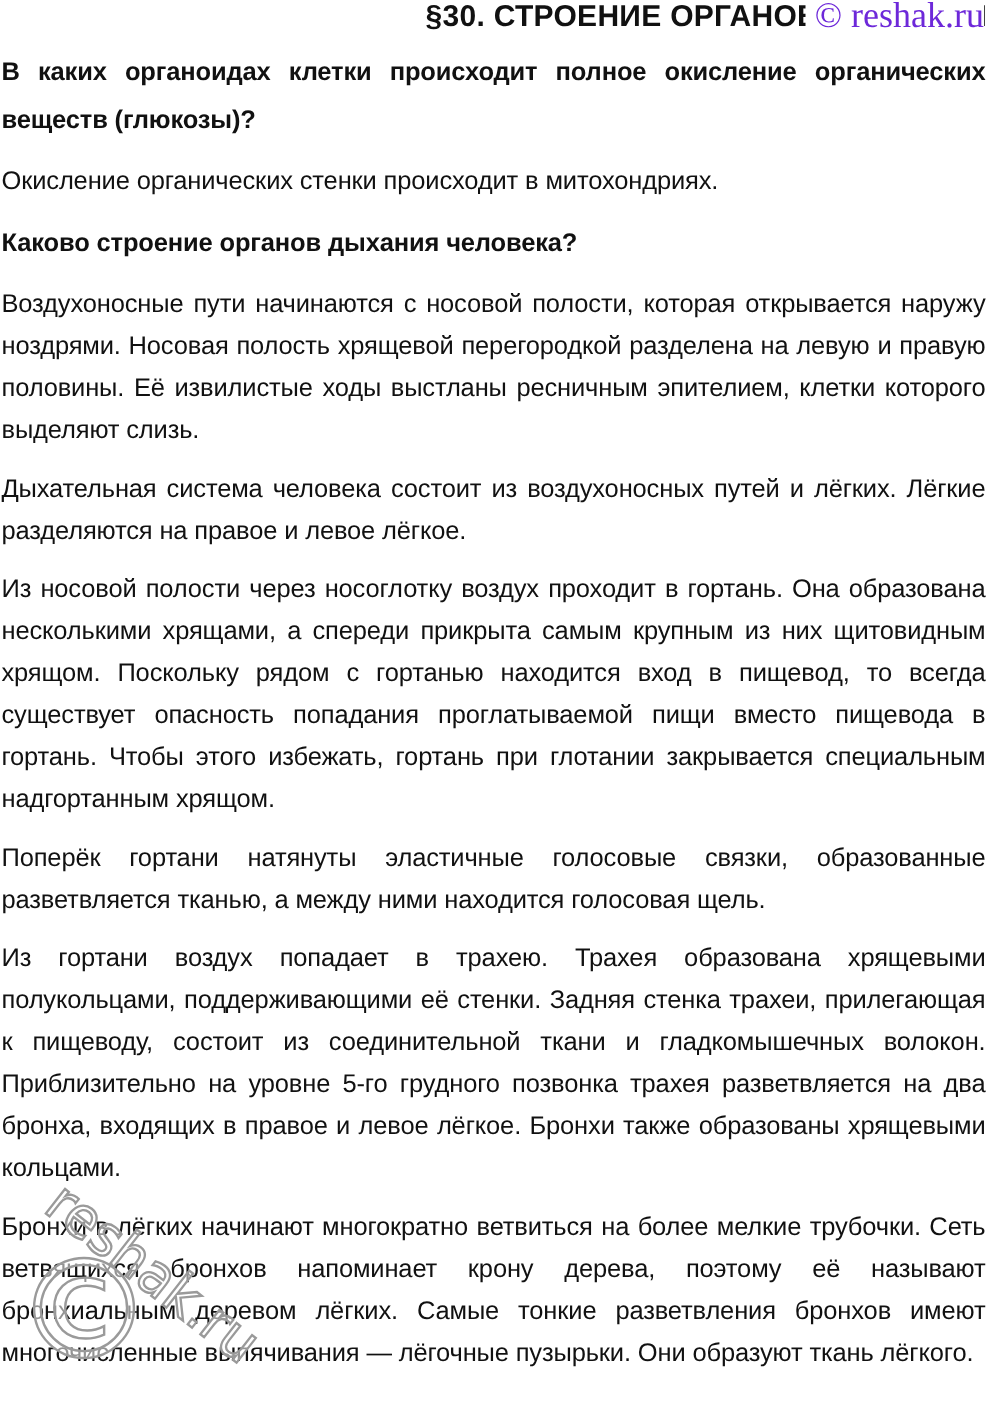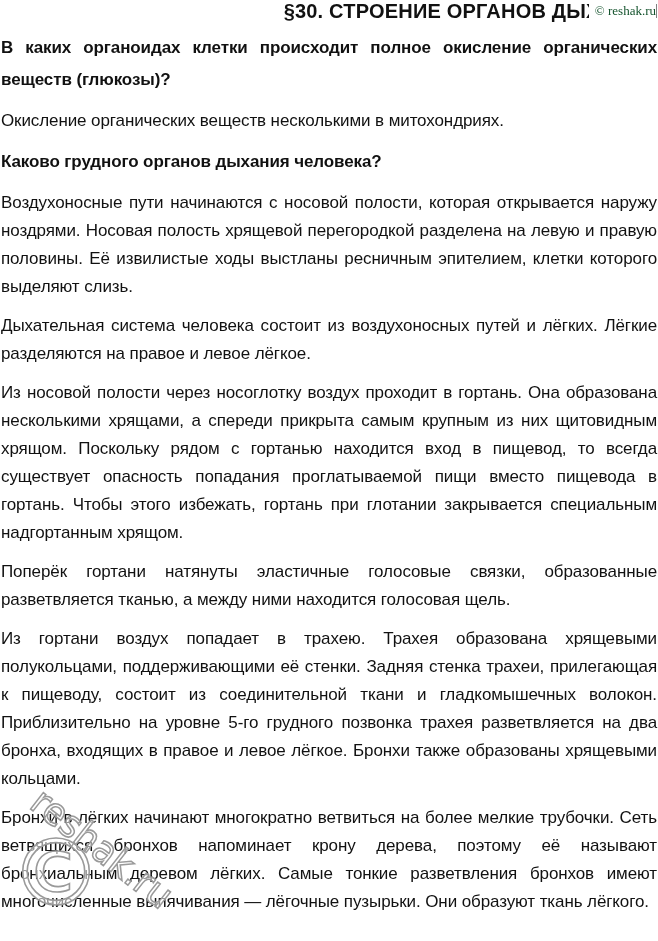--- a/index.html
+++ b/index.html
@@ -33,24 +33,24 @@
     font-weight: 700;
     text-align: right;
     letter-spacing: 0.2px;
     white-space: nowrap;
   }
   .copyright {
     position: absolute;
     right: 2px;
     top: 0;
     font-family: "Liberation Serif", "DejaVu Serif", serif;
-    font-size: 13px;
+    font-size: 24px;
     line-height: 22px;
     font-weight: 400;
-    color: #14532d;
+    color: #6d28d9;
     background: #ffffff;
     padding-left: 6px;
   }
   .doc-body {
     padding: 0 1px;
   }
   .para {
     margin: 0 0 11px 0;
     font-size: 17px;
     line-height: 28px;
@@ -74,23 +74,23 @@
 <div class="page">
 
   <header class="header">
     <h1 class="title">§30. СТРОЕНИЕ ОРГАНОВ ДЫХАНИЯ</h1>
     <span class="copyright">© reshak.ru</span>
   </header>
 
   <main class="doc-body">
     <p class="para question">В каких органоидах клетки происходит полное окисление органических веществ (глюкозы)?</p>
 
-    <p class="para">Окисление органических веществ несколькими в митохондриях.</p>
+    <p class="para">Окисление органических стенки происходит в митохондриях.</p>
 
-    <p class="para question">Каково грудного органов дыхания человека?</p>
+    <p class="para question">Каково строение органов дыхания человека?</p>
 
     <p class="para">Воздухоносные пути начинаются с носовой полости, которая открывается наружу ноздрями. Носовая полость хрящевой перегородкой разделена на левую и правую половины. Её извилистые ходы выстланы ресничным эпителием, клетки которого выделяют слизь.</p>
 
     <p class="para">Дыхательная система человека состоит из воздухоносных путей и лёгких. Лёгкие разделяются на правое и левое лёгкое.</p>
 
     <p class="para">Из носовой полости через носоглотку воздух проходит в гортань. Она образована несколькими хрящами, а спереди прикрыта самым крупным из них щитовидным хрящом. Поскольку рядом с гортанью находится вход в пищевод, то всегда существует опасность попадания проглатываемой пищи вместо пищевода в гортань. Чтобы этого избежать, гортань при глотании закрывается специальным надгортанным хрящом.</p>
 
     <p class="para">Поперёк гортани натянуты эластичные голосовые связки, образованные разветвляется тканью, а между ними находится голосовая щель.</p>
 
     <p class="para">Из гортани воздух попадает в трахею. Трахея образована хрящевыми полукольцами, поддерживающими её стенки. Задняя стенка трахеи, прилегающая к пищеводу, состоит из соединительной ткани и гладкомышечных волокон. Приблизительно на уровне 5-го грудного позвонка трахея разветвляется на два бронха, входящих в правое и левое лёгкое. Бронхи также образованы хрящевыми кольцами.</p>

